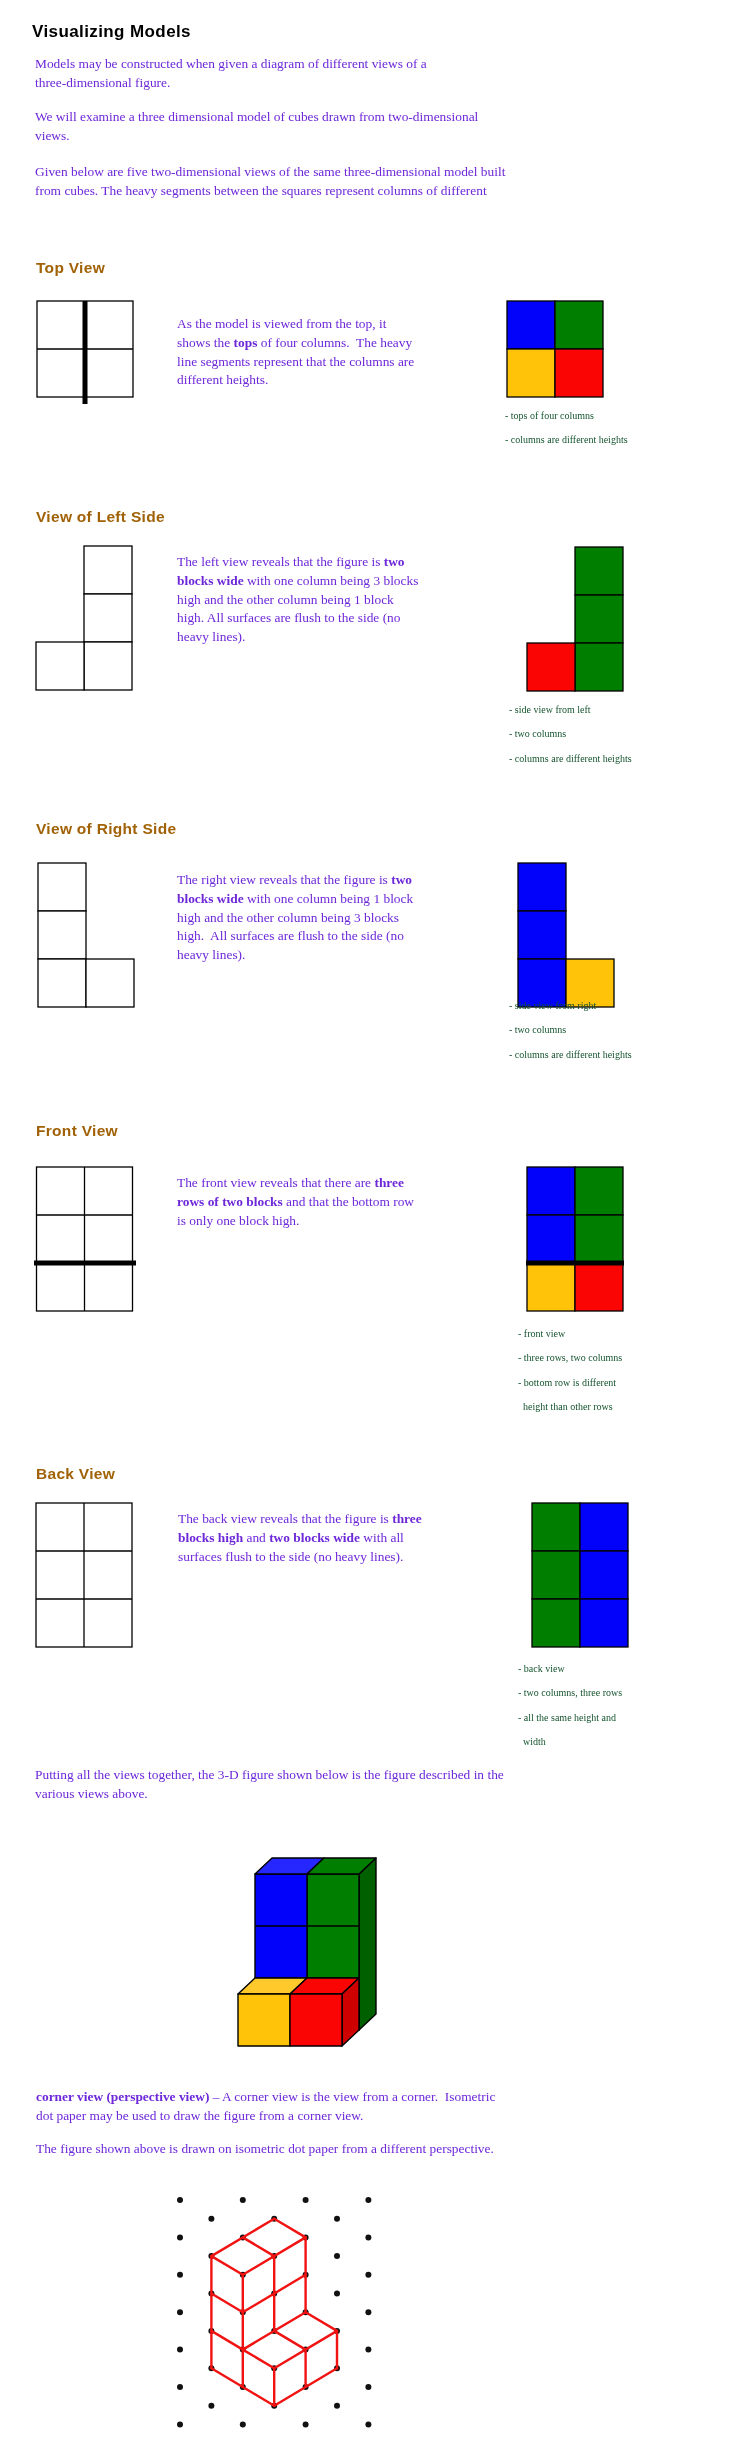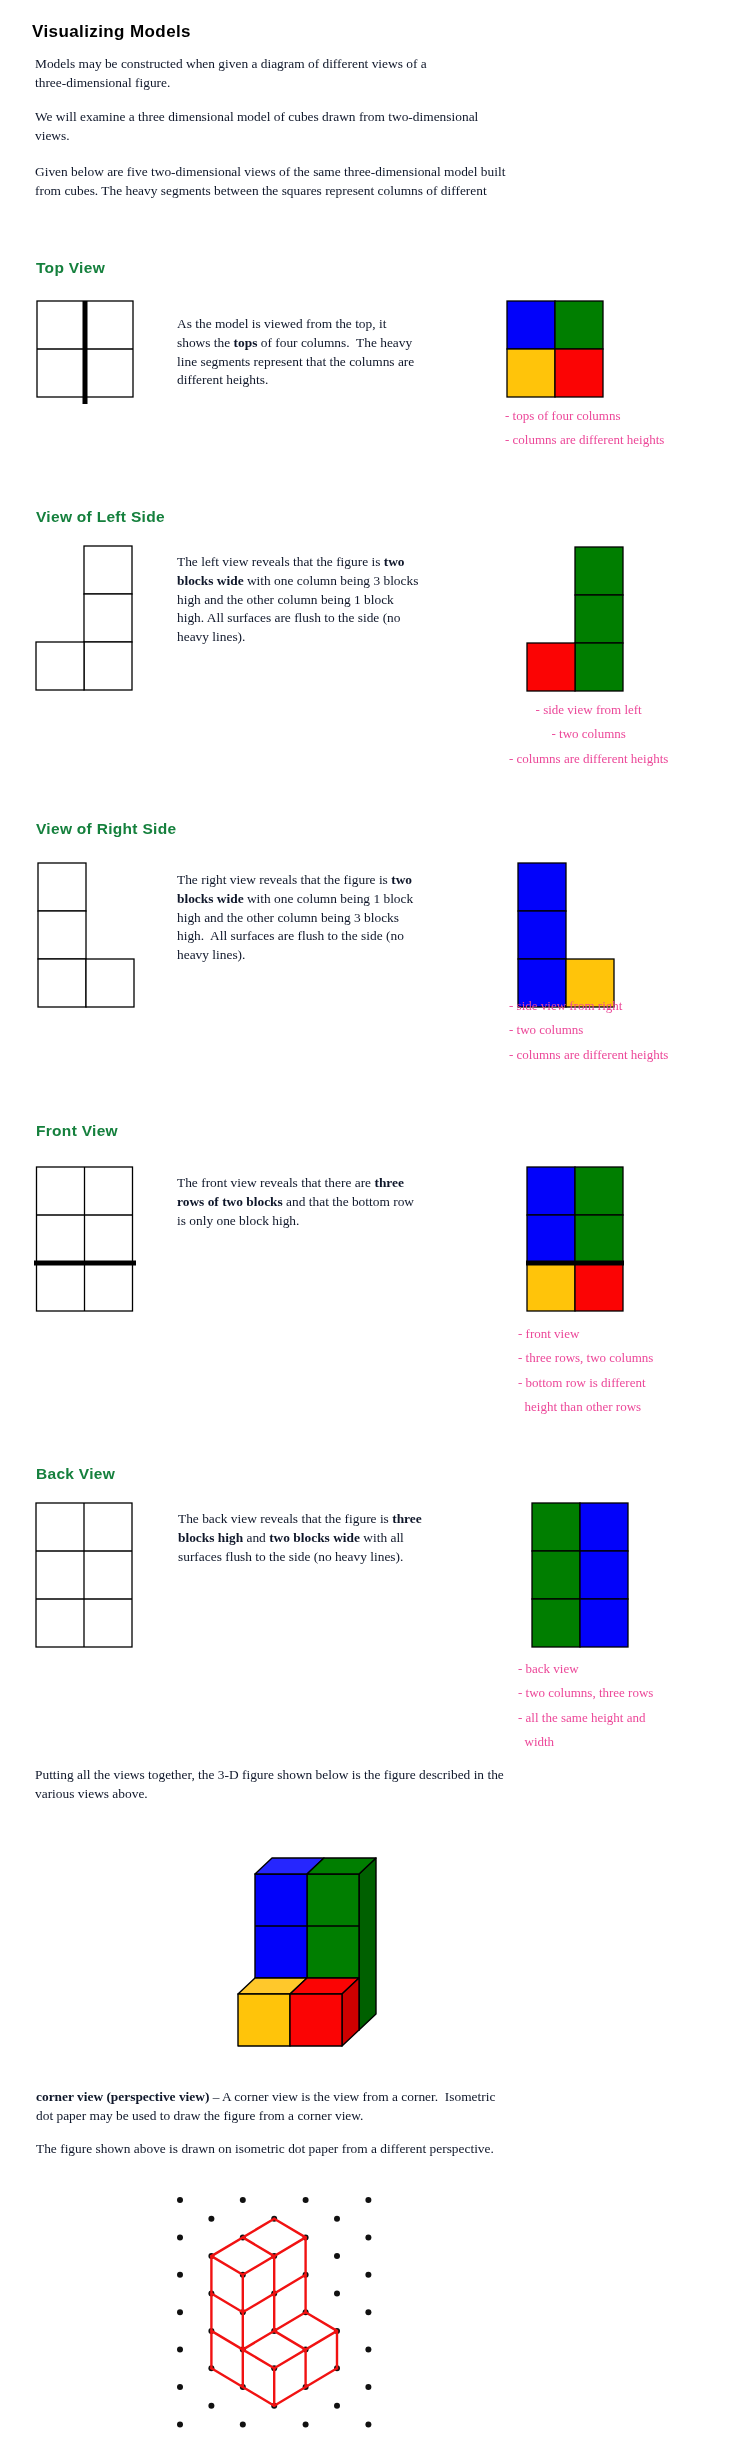--- a/index.html
+++ b/index.html
@@ -1,22 +1,22 @@
 <!DOCTYPE html>
 <html style="--c-blue: #0202fa; --c-blue_top: #2626fe; --c-green: #007e00; --c-green_dark: #006000; --c-yellow: #ffc40a; --c-yellow_top: #ffc82b; --c-red: #fb0404; --c-red_dark: #ce0000; --c-wire: #f11212;"><head>
 <meta charset="utf-8">
 <style>
   html,body{margin:0;padding:0;background:#fff;}
   #page{position:relative;width:745px;height:2461px;background:#fff;overflow:hidden;padding-left:16px;}
   .h1{position:absolute;font-family:"Liberation Sans",sans-serif;font-weight:bold;font-size:17px;letter-spacing:.4px;color:#000;}
-  .h2{position:absolute;font-family:"Liberation Sans",sans-serif;font-weight:bold;font-size:15.5px;letter-spacing:.3px;color:#15803d;}
-  .txt{position:absolute;font-family:"Liberation Serif",serif;font-size:13.4px;line-height:18.8px;color:#0f172a;}
+  .h2{position:absolute;font-family:"Liberation Sans",sans-serif;font-weight:bold;font-size:15.5px;letter-spacing:.3px;color:#a16207;}
+  .txt{position:absolute;font-family:"Liberation Serif",serif;font-size:13.4px;line-height:18.8px;color:#6d28d9;}
   .tline{white-space:pre;}
   .b{font-weight:bold;}
-  .bullets{position:absolute;font-family:"Liberation Serif",serif;font-size:13px;line-height:24.3px;color:#ec4899;}
+  .bullets{position:absolute;font-family:"Liberation Serif",serif;font-size:10px;line-height:24.3px;color:#14532d;}
   .bullets .bullet{white-space:pre;}
   svg{position:absolute;display:block;}
   .ln{stroke:#000;stroke-width:1.3;}
   .cell{stroke:#000;stroke-width:1.3;}
   .wire{stroke:var(--c-wire,#f11212);stroke-width:2.4;stroke-linecap:round;}
   .face{stroke:#000;stroke-width:1.4;stroke-linejoin:round;}
 </style>
 </head>
 <body>
 
@@ -81,21 +81,21 @@
       <div class="tline"><span>heavy lines).</span></div>
     </div>
 
   <svg style="left:526px;top:546px;" width="98" height="148">
     <rect x="49" y="1" width="48" height="48" fill="var(--c-green)" class="cell"></rect>
     <rect x="49" y="49" width="48" height="48" fill="var(--c-green)" class="cell"></rect>
     <rect x="49" y="97" width="48" height="48" fill="var(--c-green)" class="cell"></rect>
     <rect x="1" y="97" width="48" height="48" fill="var(--c-red)" class="cell"></rect>
   </svg>
 
-  <div class="bullets" style="left:509px;top:698px;text-align:center;">
+  <div class="bullets" style="left:509px;top:698px;">
       <div class="bullet">- side view from left</div>
       <div class="bullet">- two columns</div>
       <div class="bullet">- columns are different heights</div>
     </div>
 
   <div class="h2" style="left:36px;top:820px;">View of Right Side</div>
 
   <svg style="left:37px;top:862px;" width="100" height="150">
     <rect x="1" y="1" width="48" height="48" fill="#fff" class="cell"></rect>
     <rect x="1" y="49" width="48" height="48" fill="#fff" class="cell"></rect>

